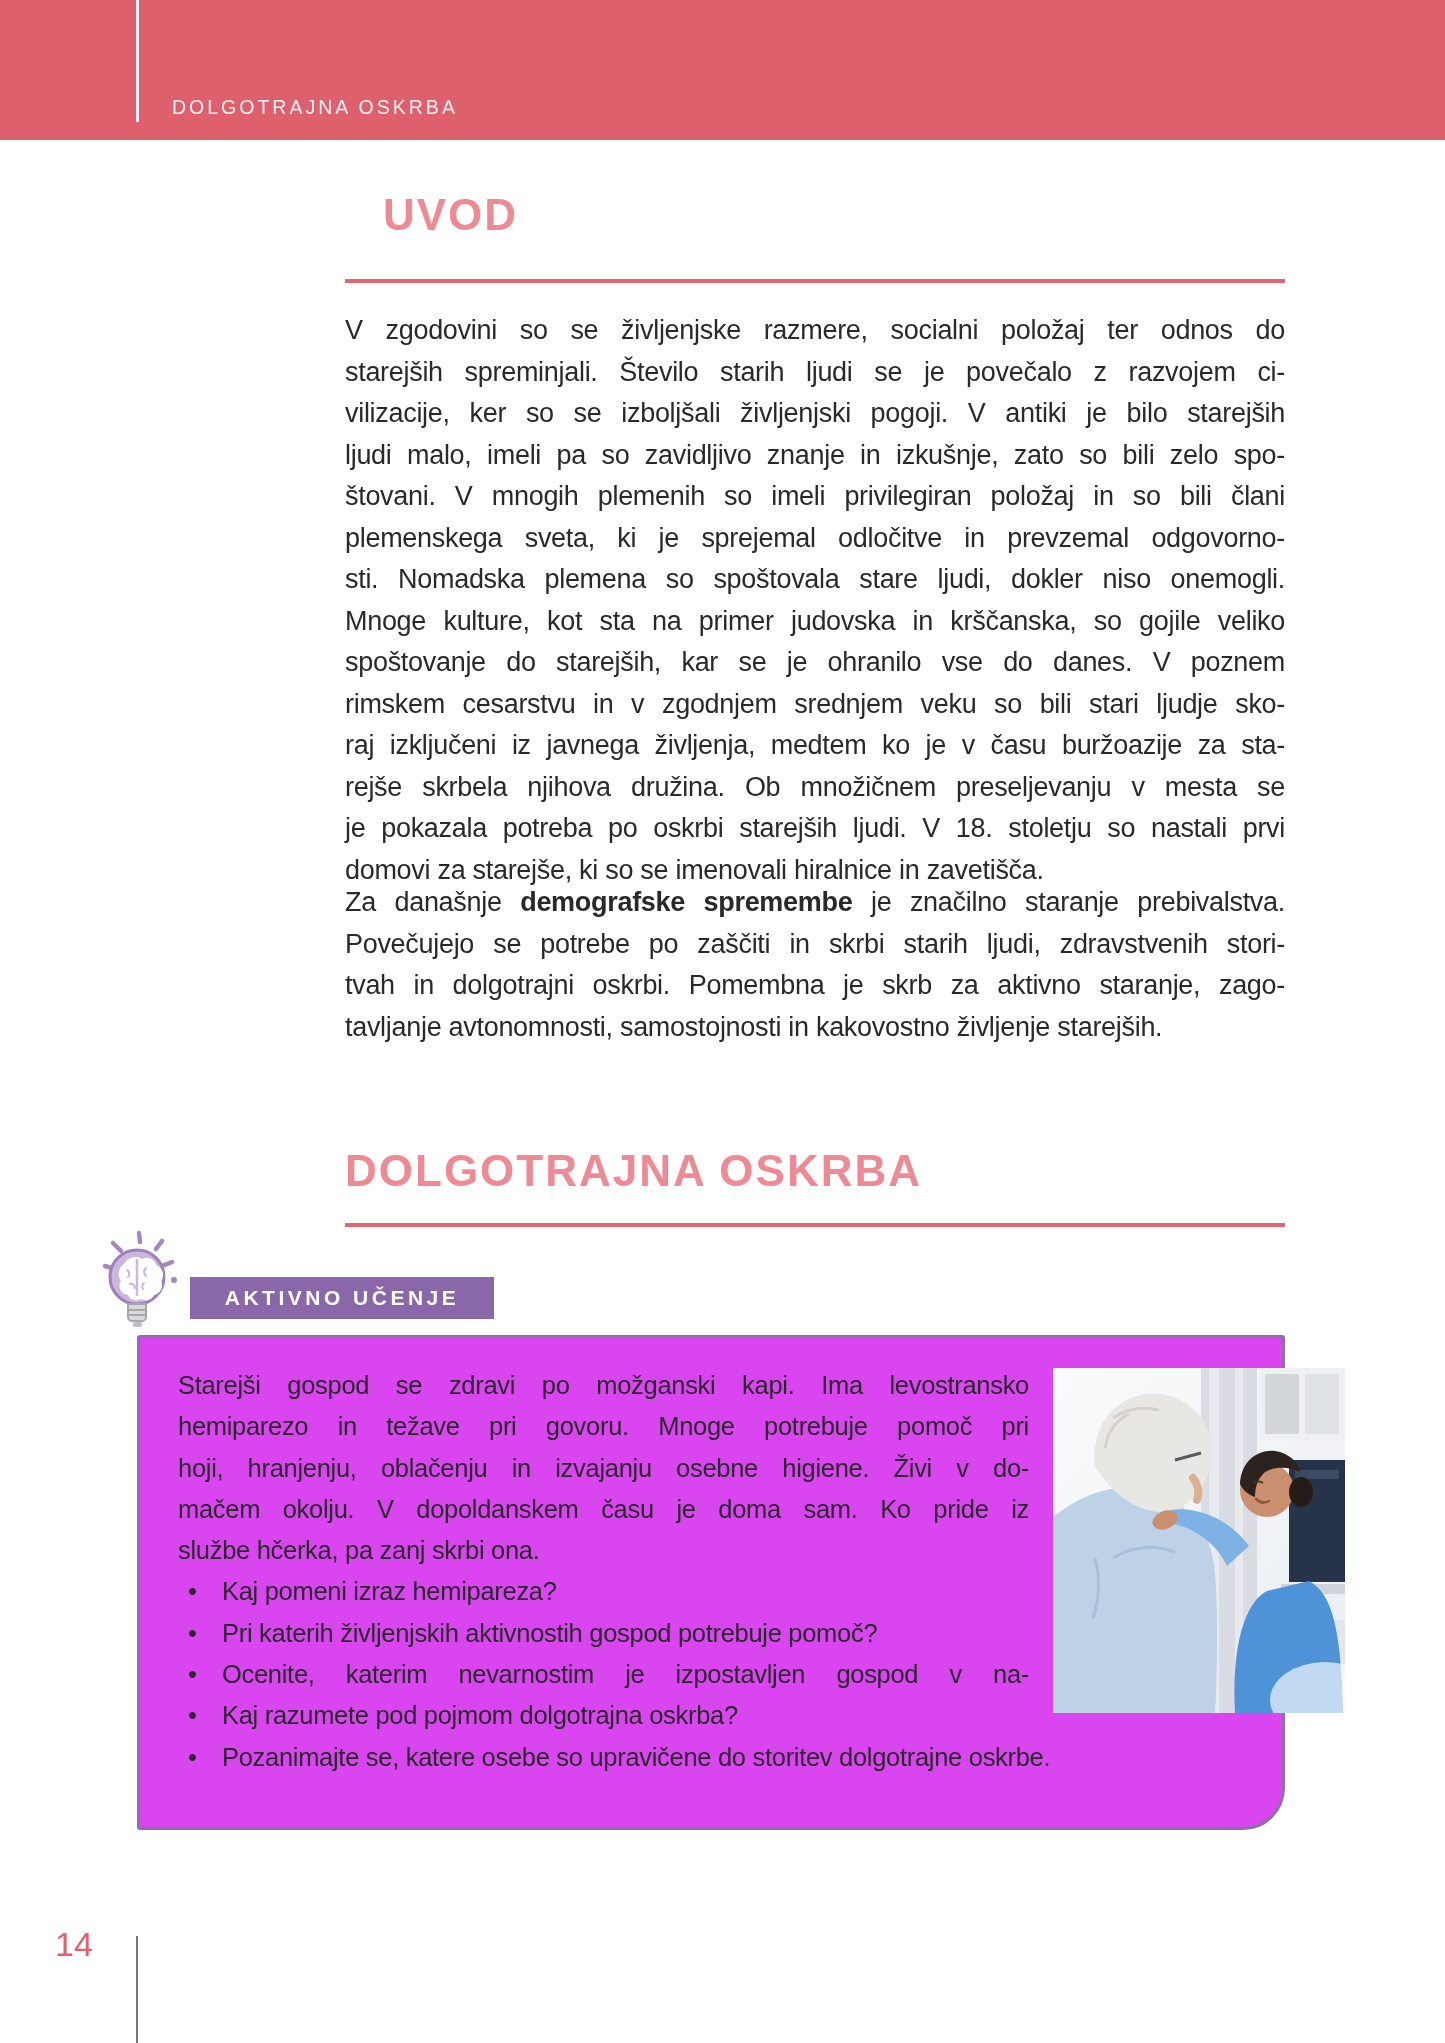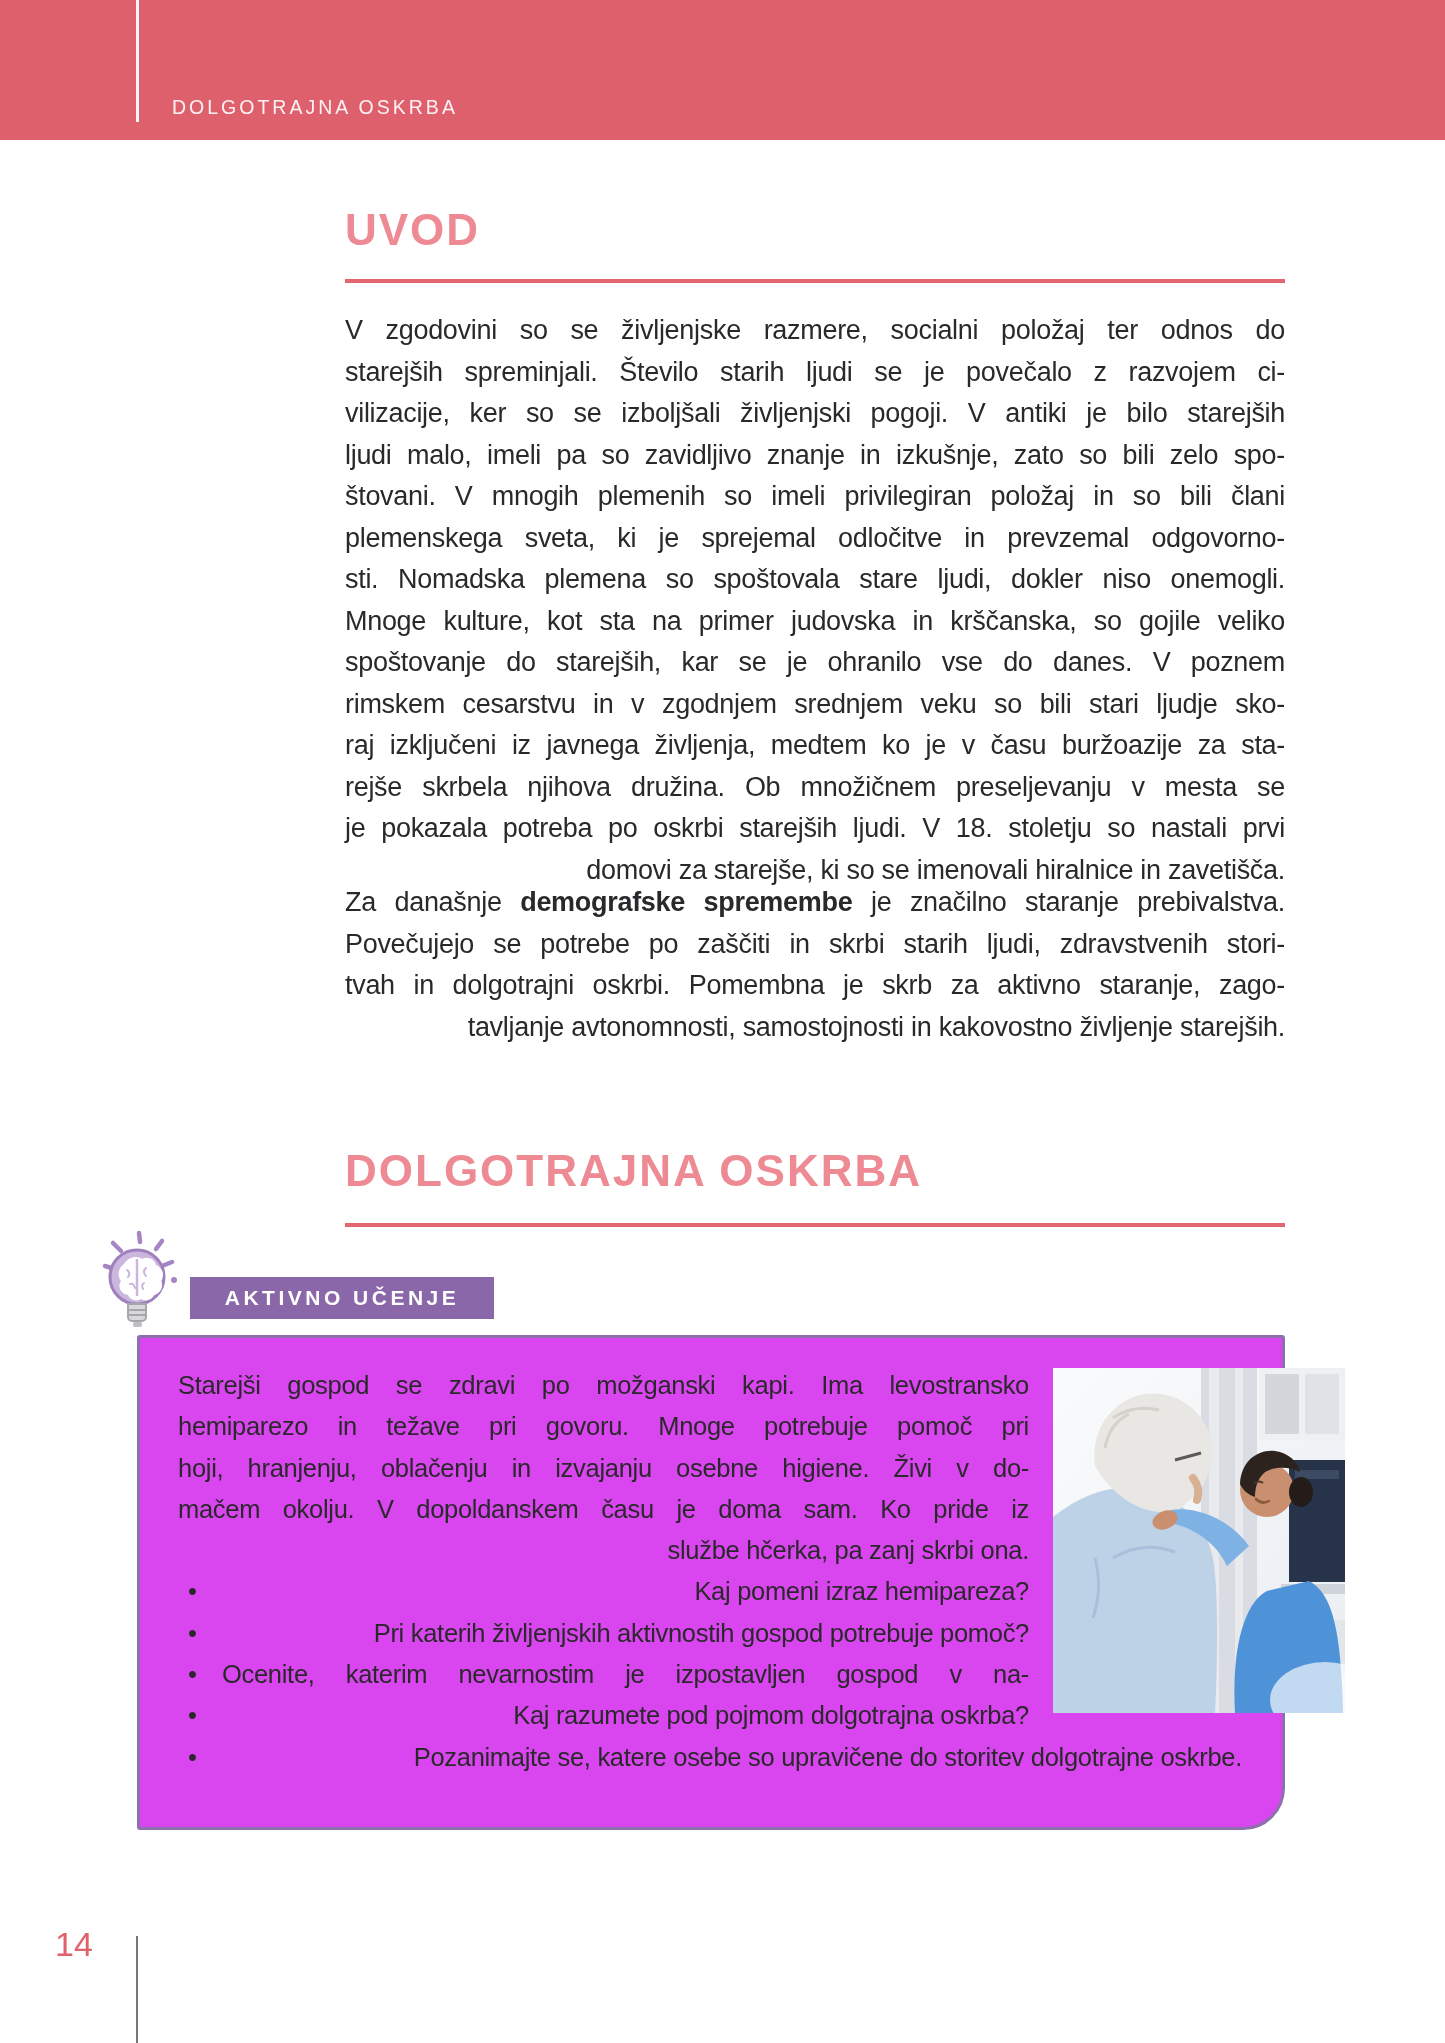--- a/index.html
+++ b/index.html
@@ -8,32 +8,32 @@
 
   
   .band{position:absolute;left:0;top:0;width:1445px;height:140px;background:#df606d;}
   .band-vline{position:absolute;left:136px;top:0;width:3px;height:122px;background:rgba(255,255,255,.93);}
   .band-title{position:absolute;left:172px;top:96px;font-size:19.5px;letter-spacing:3px;
               color:#fdf2f3;font-weight:400;}
 
   
   .sec-title{position:absolute;left:345px;margin:0;font-size:44px;font-weight:bold;
              color:#ee8a93;letter-spacing:2px;}
-  #title-uvod{top:205px;}
+  #title-uvod{top:190px;margin-left:38px;}
   #title-dolgotrajna{top:1146px;}
   .rule{position:absolute;left:345px;width:940px;height:4px;background:#e36571;}
   #rule-1{top:279px;}
   #rule-2{top:1223px;}
 
   
   .para{position:absolute;left:345px;width:940px;color:#2b282c;font-size:27px;
         line-height:41.5px;letter-spacing:-0.3px;}
   #para-1{top:310px;}
   #para-2{top:882px;}
-  .line{white-space:nowrap;text-align:right;}
+  .line{white-space:nowrap;}
   .line.fill{text-align:justify;text-align-last:justify;text-justify:inter-word;}
   .line b{font-weight:bold;}
 
   
   .al-icon{position:absolute;left:96px;top:1230px;width:84px;height:102px;}
   .al-badge{position:absolute;left:190px;top:1277px;width:304px;height:42px;background:#8a67a8;
             color:#ffffff;font-size:21px;font-weight:bold;letter-spacing:3.5px;
             display:flex;align-items:center;justify-content:center;text-align:center;}
 
   

